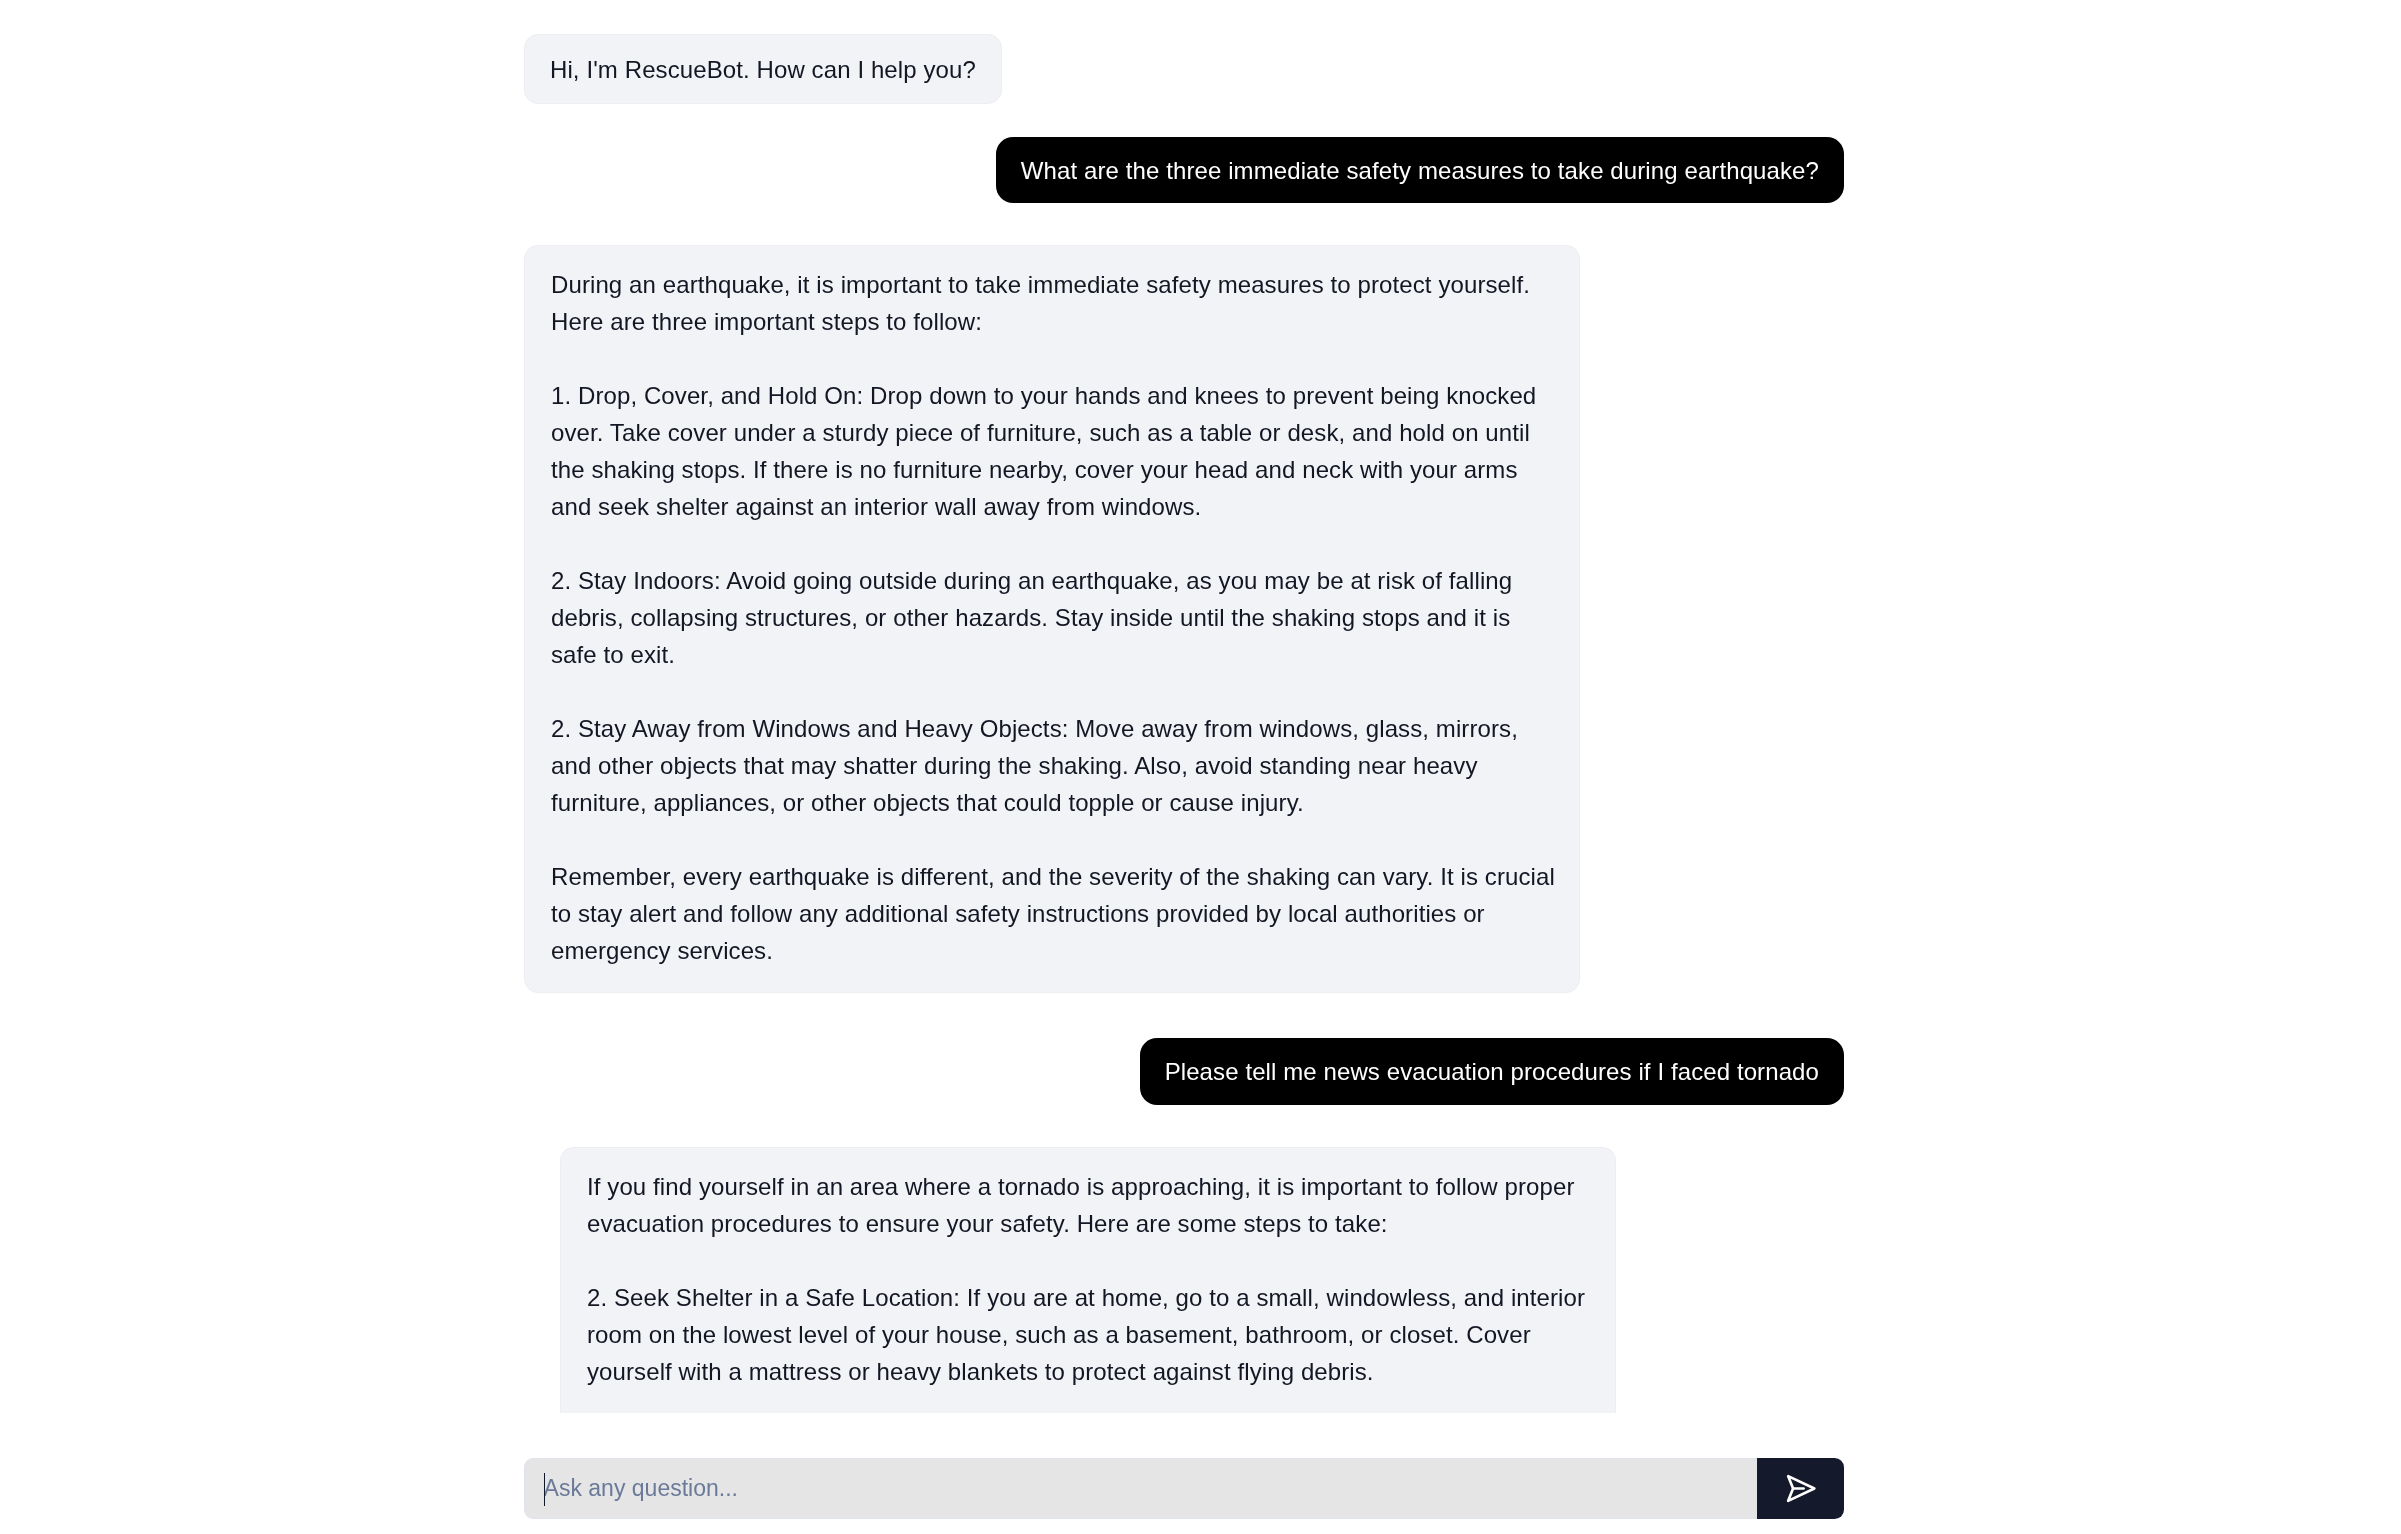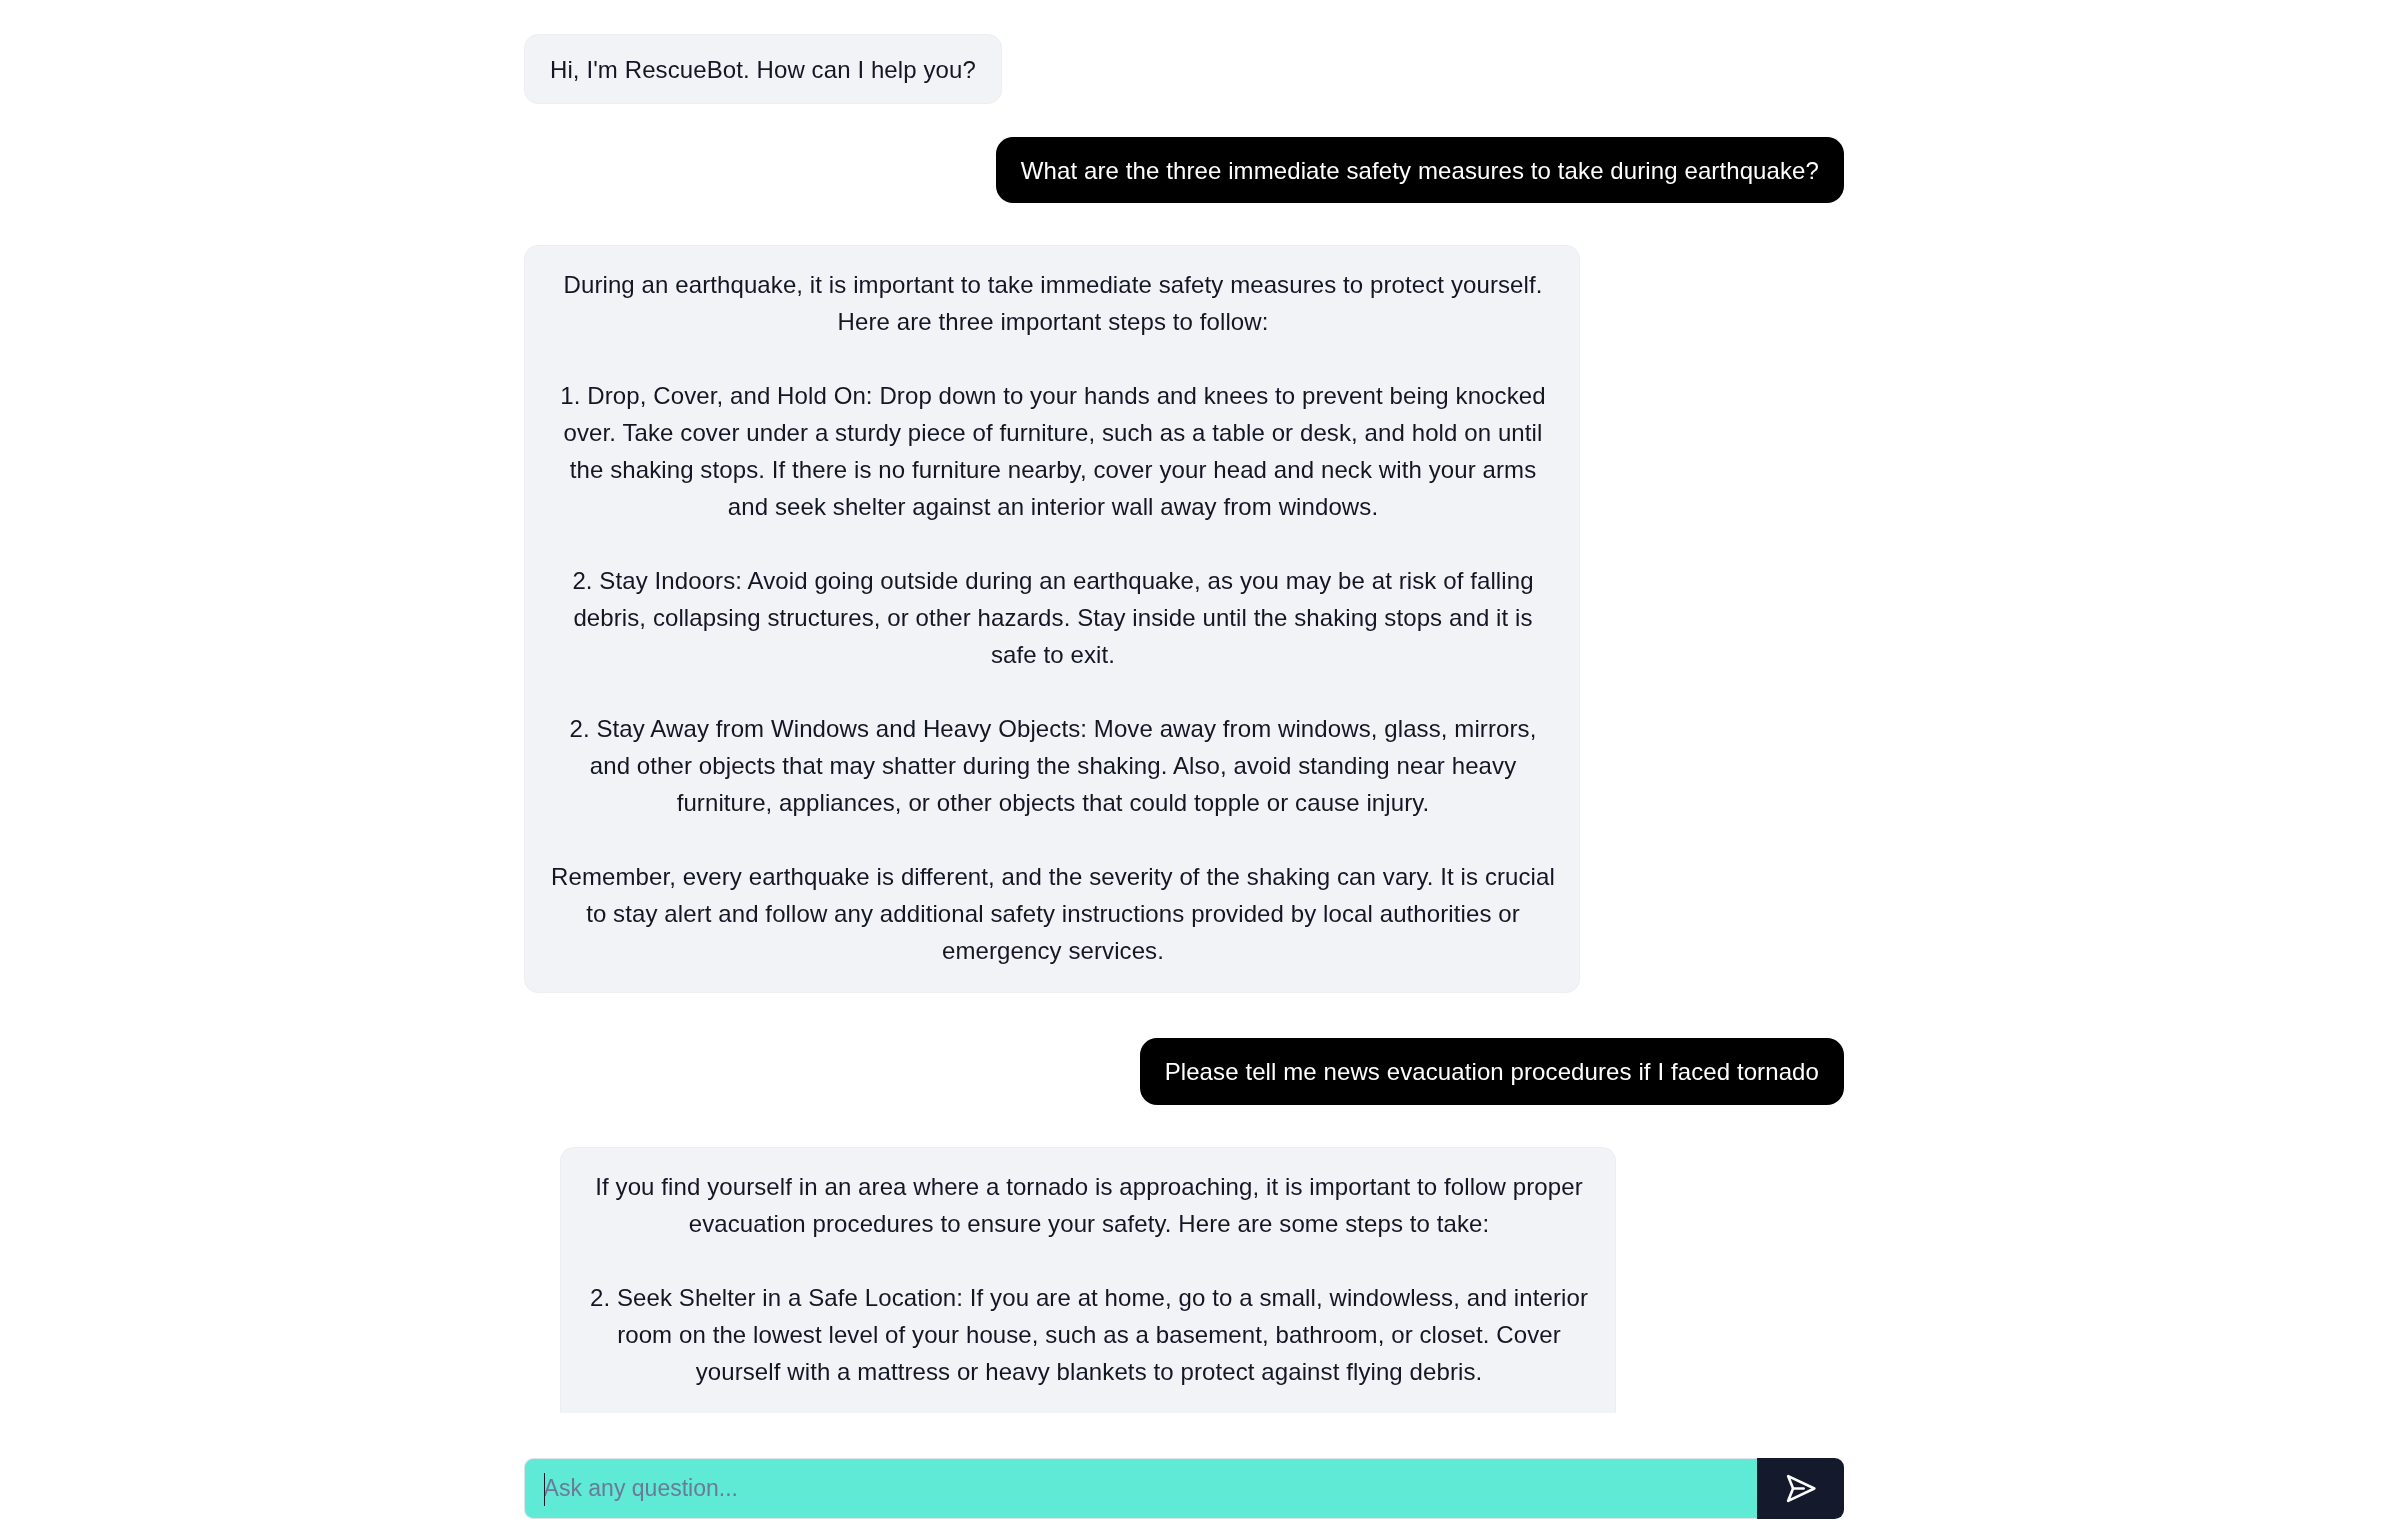--- a/index.html
+++ b/index.html
@@ -46,21 +46,20 @@
     letter-spacing: 0.1px;
   }
 
   
   .bubble.bot {
     background: #f2f3f6;
     border: 0.8px solid #eceef1;
     color: #131724;
     border-radius: 14px;
     padding: 17px 26px;
-    text-align: center;
   }
   .bubble.bot.greeting {
     border-radius: 14px;
     padding: 15.5px 25px;
   }
   .bubble.bot.answer {
     width: 1056px;
     border-radius: 14px;
     padding: 20px 24px 23px 26px;
   }
@@ -99,21 +98,21 @@
     left: 524px;
     top: 1458px;
     width: 1320px;
     height: 61px;
     display: flex;
     align-items: stretch;
   }
   .composer-input-wrap {
     position: relative;
     flex: 1 1 auto;
-    background: #5eead4;
+    background: #e5e5e5;
     border: 0.8px solid #dfe3ec;
     border-right: 0;
     border-top-left-radius: 9.3px;
     border-bottom-left-radius: 9.3px;
     display: flex;
     align-items: center;
   }
   .caret {
     position: absolute;
     left: 18.6px;

